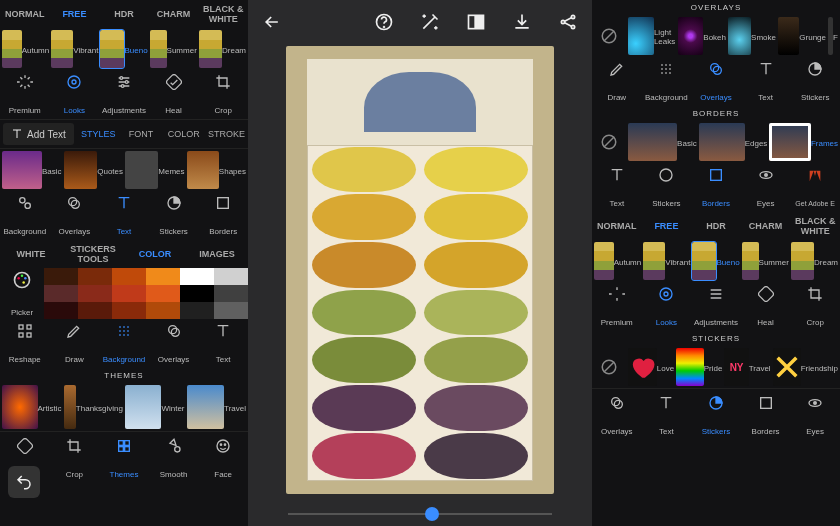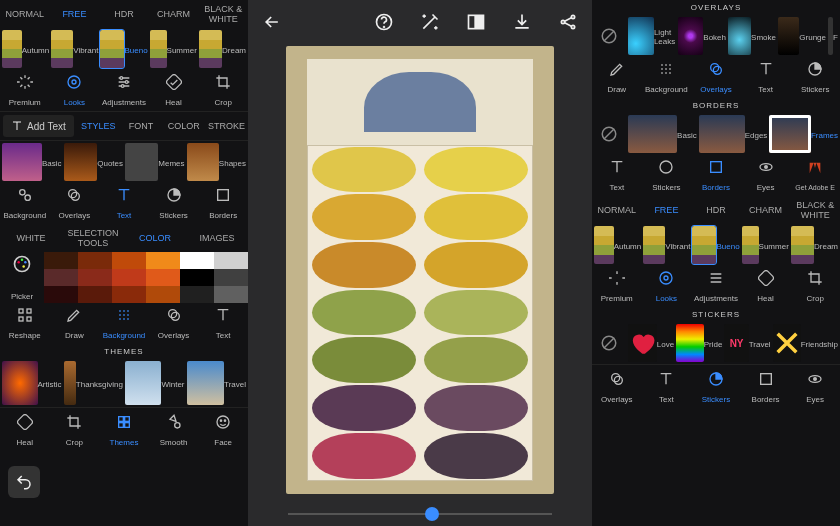--- a/index.html
+++ b/index.html
@@ -3,34 +3,34 @@
 <meta charset="utf-8">
 <style>
   * { margin: 0; padding: 0; box-sizing: border-box; }
   body { background: #1a1a1a; color: #ccc; font-family: -apple-system, Helvetica, Arial, sans-serif; font-size: 10px; width: 840px; height: 526px; overflow: hidden; display: flex; }
   .col { height: 526px; display: flex; flex-direction: column; }
   .col-left { width: 248px; background: #121214; }
   .col-mid { width: 344px; background: #2a2a2c; }
   .col-right { width: 248px; background: #121214; }
 
   
-  .tabrow { display: flex; align-items: center; }
+  .tabrow { display: flex; align-items: center; font-weight: bold; }
   .tab { flex: 1; text-align: center; padding: 4px 0; color: #aaa; cursor: pointer; font-size: 9px; }
   .tab.active { color: #3a8dff; }
 
   .thumbrow { display: flex; gap: 2px; padding: 2px; }
   .thumb { flex: 1; display: flex; flex-direction: row; align-items: center; }
   .thumb-box { width: 100%; height: 38px; border-radius: 2px; }
   .thumb-box.small { height: 44px; }
   .thumb-label { font-size: 8px; margin-top: 2px; color: #bbb; }
   .thumb.active .thumb-label { color: #3a8dff; }
   .thumb.active .thumb-box { outline: 1px solid #3a8dff; }
 
   .toolrow { display: flex; justify-content: space-around; align-items: center; padding: 4px 0; }
-  .tool { display: flex; flex-direction: column; align-items: center; gap: 8px; cursor: pointer; flex: 1; }
+  .tool { display: flex; flex-direction: column; align-items: center; gap: 16px; cursor: pointer; flex: 1; }
   .tool svg { width: 16px; height: 16px; }
   .tool-label { font-size: 8px; color: #bbb; }
   .tool.active .tool-label { color: #3a8dff; }
   .tool.active svg { stroke: #3a8dff; }
 
   .section-title { text-align: center; font-size: 8px; letter-spacing: 1px; color: #ccc; padding: 3px 0; }
 
   .addtext-row { display: flex; align-items: center; border-top: 1px solid #222; border-bottom: 1px solid #222; }
   .addtext-btn { display: flex; align-items: center; gap: 4px; padding: 5px 8px; background: #222; margin: 3px; border-radius: 3px; }
   .addtext-btn svg { width: 12px; height: 12px; }
@@ -216,21 +216,21 @@
     <div class="tool">
         <svg viewBox="0 0 24 24" fill="none" stroke="#bbb" stroke-width="2">
           <rect x="4" y="4" width="16" height="16"></rect>
         </svg>
         <span class="tool-label">Borders</span>
       </div>
   </div>
 
   <div class="tabrow">
     <div class="tab">WHITE</div>
-    <div class="tab">SELECTION TOOLS</div>
+    <div class="tab">STICKERS TOOLS</div>
     <div class="tab active">COLOR</div>
     <div class="tab">IMAGES</div>
   </div>
 
   <div class="colorrow">
     <div class="picker-cell">
       <svg viewBox="0 0 24 24" width="20" height="20">
           <circle cx="12" cy="12" r="9" fill="none" stroke="#ccc" stroke-width="2"></circle>
           <circle cx="8" cy="10" r="1.5" fill="#e04"></circle>
           <circle cx="12" cy="7" r="1.5" fill="#4e4"></circle>

